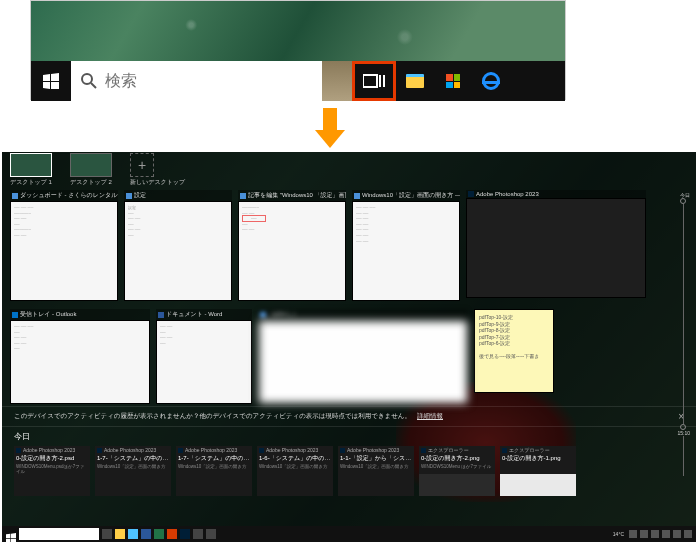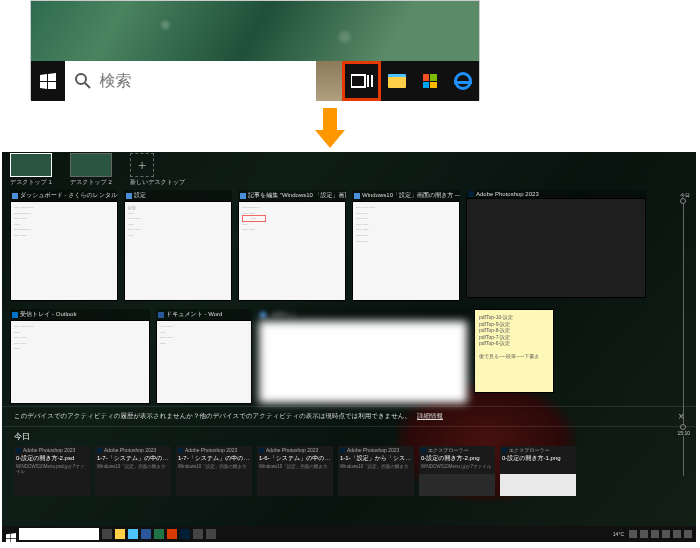--- a/index.html
+++ b/index.html
@@ -1,19 +1,19 @@
 <!DOCTYPE html>
 <html><head>
 <meta charset="utf-8">
 <style>
   * { box-sizing: border-box; margin: 0; padding: 0; }
   body { width: 700px; height: 548px; background: #fff; font-family: "Segoe UI", Meiryo, sans-serif; position: relative; overflow: hidden; }
 
   
-  .top-area { position: absolute; left: 30px; top: 0; width: 450px; height: 100px; border: 1px solid #ccc; }
+  .top-area { position: absolute; left: 30px; top: 0; width: 536px; height: 100px; border: 1px solid #ccc; }
   .top-wall { width: 100%; height: 60px; background: linear-gradient(120deg,#2e6b4e 0%, #4a8360 20%, #1f5038 50%, #5b8a68 80%); position: relative; }
   .top-wall::before { content:""; position:absolute; left:0;top:0;right:0;bottom:0; background: radial-gradient(circle at 30% 40%, rgba(255,255,255,.2) 2px, transparent 6px), radial-gradient(circle at 70% 60%, rgba(255,255,255,.15) 3px, transparent 8px);}
   .taskbar-top { height: 40px; background: #101010; display: flex; align-items: stretch; }
   .start-btn { width: 40px; display:flex; align-items:center; justify-content:center; }
   .win-logo { width:16px; height:16px; fill:#fff; }
   .search-box { flex: 0 0 240px; background:#fff; display:flex; align-items:center; padding:0 10px; gap:8px; }
   .search-icon { width:16px; height:16px; stroke:#555; fill:none; stroke-width:2; }
   .search-box input { border:none; outline:none; font-size:16px; color:#666; flex:1; background:transparent; }
   .cortana-img { width:30px; height:40px; background: linear-gradient(#8a7a5a,#b0a080); }
   .taskview-btn { width:44px; border:3px solid #e63900; display:flex; align-items:center; justify-content:center; position:relative; }

